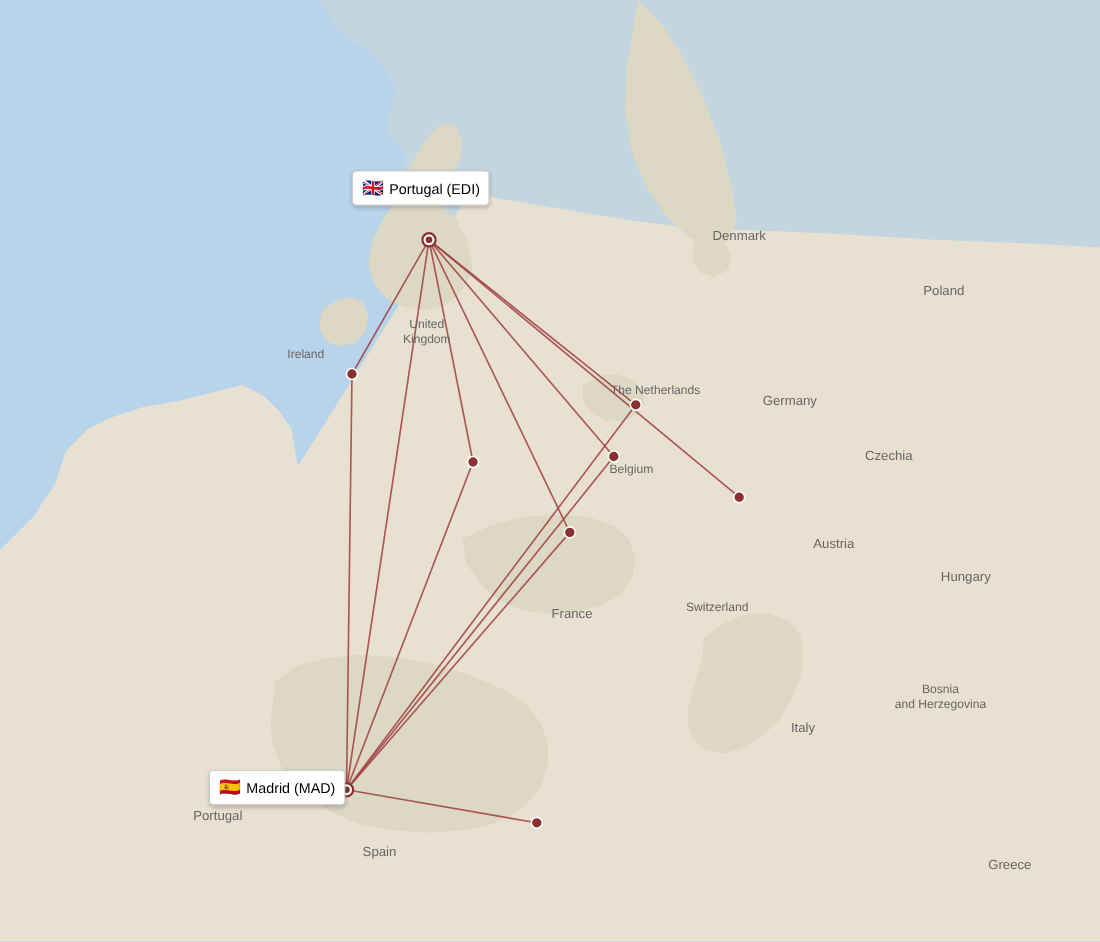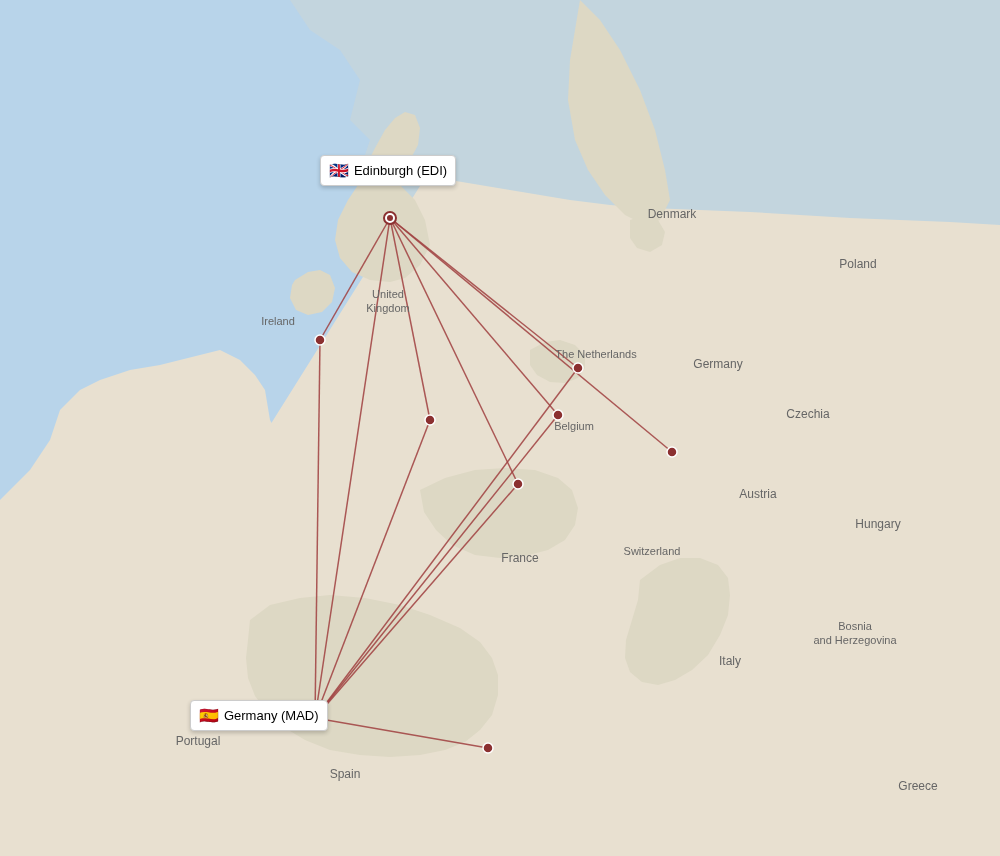--- a/index.html
+++ b/index.html
@@ -437,20 +437,20 @@
     <text x="855" y="630" text-anchor="middle" font-size="11" fill="#666" font-family="Arial">Bosnia</text>
     <text x="855" y="644" text-anchor="middle" font-size="11" fill="#666" font-family="Arial">and Herzegovina</text>
     <text x="730" y="665" text-anchor="middle" font-size="12" fill="#666" font-family="Arial">Italy</text>
     <text x="198" y="745" text-anchor="middle" font-size="12" fill="#666" font-family="Arial">Portugal</text>
     <text x="345" y="778" text-anchor="middle" font-size="12" fill="#666" font-family="Arial">Spain</text>
     <text x="918" y="790" text-anchor="middle" font-size="12" fill="#666" font-family="Arial">Greece</text>
   </svg>
 
   <div class="airport-label" id="label-edinburgh">
     <span class="flag">🇬🇧</span>
-    <span>Edinburgh (EDI)</span>
+    <span>Portugal (EDI)</span>
   </div>
 
   <div class="airport-label" id="label-madrid">
     <span class="flag">🇪🇸</span>
-    <span>Germany (MAD)</span>
+    <span>Madrid (MAD)</span>
   </div>
 </div>
 
 </body></html>

